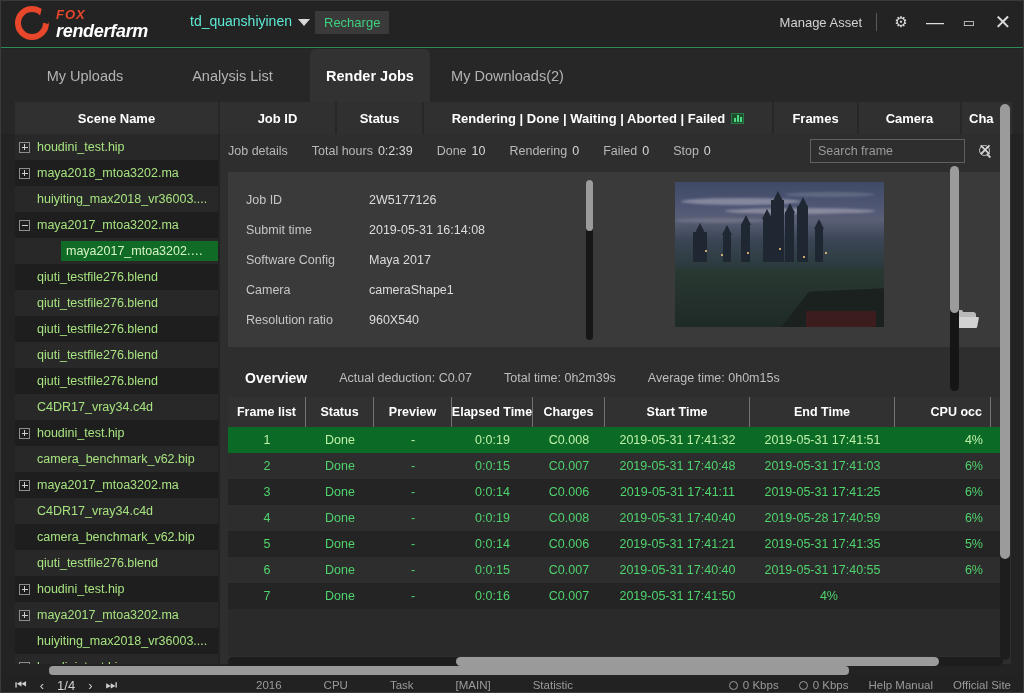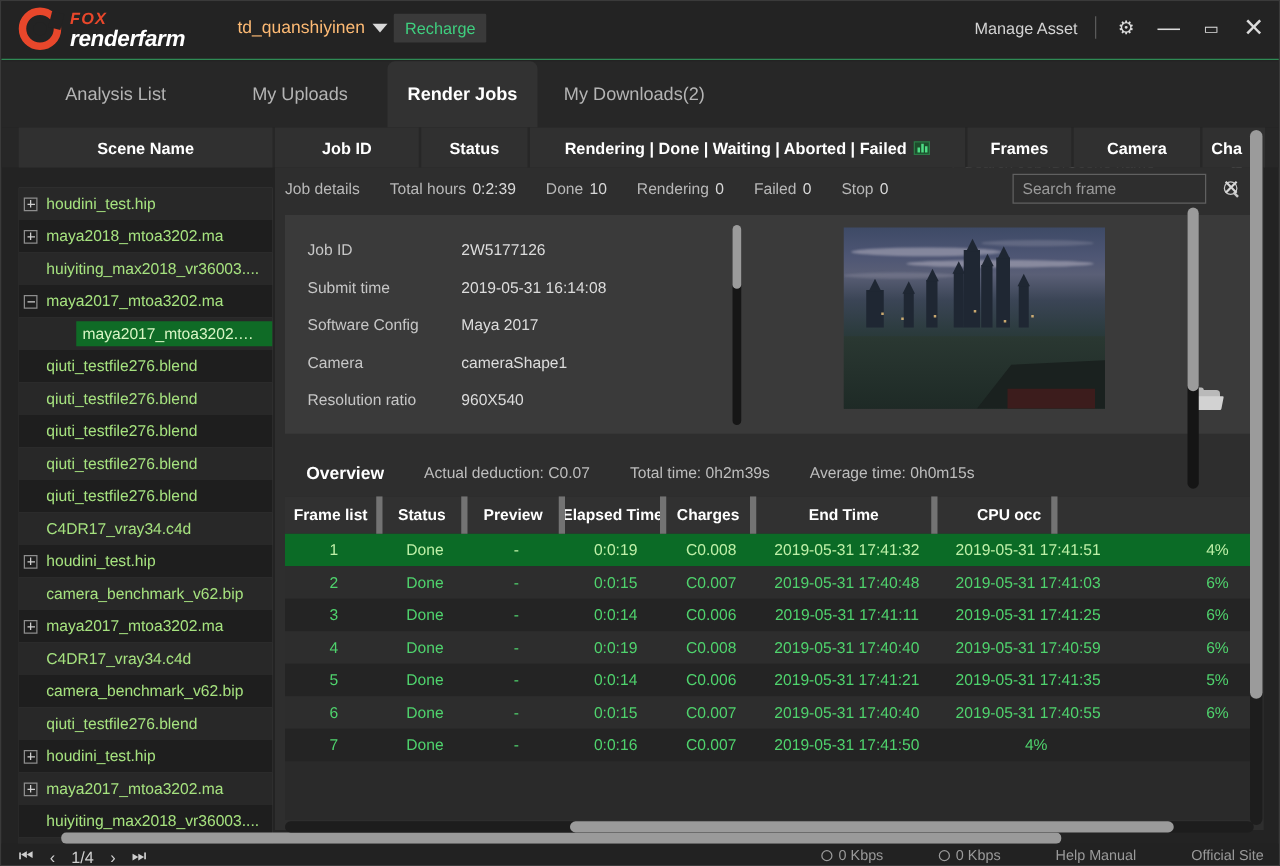--- a/index.html
+++ b/index.html
@@ -49,21 +49,21 @@
     color: #e8472b; letter-spacing: 1px; display: block;
   }
   .logo-rf {
     font-size: 18px; font-weight: bold; font-style: italic;
     color: #ffffff; letter-spacing: -0.3px; display: block; margin-top: 1px;
   }
   .user-wrap {
     position: absolute; left: 189px; top: 12px;
     display: flex; align-items: center; gap: 6px;
   }
-  .user-name { font-size: 14px; color: #fdba74; }
+  .user-name { font-size: 14px; color: #5eead4; }
   .chev {
     width: 0; height: 0; border-left: 6px solid transparent;
     border-right: 6px solid transparent; border-top: 7px solid #d8d8d8;
     margin-top: 2px;
   }
   .recharge-btn {
     position: absolute; left: 314px; top: 10px;
     background: #3a3a3a; color: #3fcf7f;
     font-size: 13px; padding: 4px 9px; border: none; cursor: pointer;
     border-radius: 1px;
@@ -153,23 +153,23 @@
   }
   .bar-ico i {
     position: absolute; bottom: 1px; width: 2px; background: #4ddc84; display:block;
   }
   .bar-ico i:nth-child(1) { left: 2px; height: 4px; }
   .bar-ico i:nth-child(2) { left: 5px; height: 7px; }
   .bar-ico i:nth-child(3) { left: 8px; height: 5px; }
 
   
   .scenelist {
-    position: absolute; left: 14px; top: 149px;
+    position: absolute; left: 14px; top: 133px;
     width: 203px; height: 530px;
-    background: #404040; overflow: hidden;
+    background: #f97316; overflow: hidden;
   }
   .scene-row {
     height: 26px; display: flex; align-items: center;
     padding-left: 4px; cursor: pointer; white-space: nowrap;
   }
   .scene-row.odd { background: #282828; }
   .scene-row.even { background: #1e1e1e; }
   .exp {
     width: 11px; height: 11px; flex: none; margin-right: 7px;
     border: 1px solid #8d8d8d; position: relative;
@@ -302,21 +302,21 @@
 
   
   .ftable {
     position: absolute; left: 8px; top: 263px; width: 775px; height: 259px;
     background: #2a2a2a; overflow: hidden;
   }
   .fhead { display: flex; height: 30px; background: #313131; }
   .fhead div {
     display: flex; align-items: center; justify-content: center;
     font-size: 12.5px; font-weight: bold; color: #ffffff;
-    border-right: 5px solid #737373; white-space: nowrap; overflow: hidden;
+    border-right: 1px solid #737373; white-space: nowrap; overflow: hidden;
   }
   .frow { display: flex; height: 26px; }
   .frow div {
     display: flex; align-items: center; justify-content: center;
     font-size: 12.5px; color: #4fd36d; white-space: nowrap; overflow: hidden;
   }
   .frow.sel { background: #0b6b26; }
   .frow.sel div { color: #bff0a8; }
   .frow.odd  { background: #242424; }
   .frow.even { background: #2d2d2d; }
@@ -363,21 +363,21 @@
     display: flex; align-items: center; gap: 13px;
     color: #cfcfcf; font-size: 13px;
   }
   .pager span { cursor: pointer; }
   .bstats {
     position: absolute; left: 255px; top: 4px;
     display: flex; gap: 42px; color: #9a9a9a; font-size: 11.5px;
   }
   .bright {
     position: absolute; right: 14px; top: 4px;
-    display: flex; gap: 44px; color: #9a9a9a; font-size: 11.5px;
+    display: flex; gap: 20px; color: #9a9a9a; font-size: 11.5px;
     align-items: center;
   }
   .dot-ico {
     display: inline-block; width: 9px; height: 9px; border-radius: 50%;
     border: 1.5px solid #9a9a9a; margin-right: 5px; vertical-align: -1px;
   }
 </style>
 </head>
 <body>
 
@@ -404,22 +404,22 @@
       <span class="tb-sep"></span>
       <span class="tb-ico">⚙</span>
       <span class="tb-ico min-ico">—</span>
       <span class="tb-ico max-ico">▭</span>
       <span class="tb-ico close-ico">✕</span>
     </div>
   </div>
 
   <div class="tabbar">
     <div class="tabs">
+      <div class="tab tab-w2">My Uploads</div>
       <div class="tab tab-w1">Analysis List</div>
-      <div class="tab tab-w2">My Uploads</div>
       <div class="tab tab-w3 active">Render Jobs</div>
       <div class="tab tab-w4">My Downloads(2)</div>
     </div>
     <div class="search-job">
       <input placeholder="Search Job ID/Scene name" style="">
       <span class="mag"></span>
     </div>
   </div>
 
   <div class="colhead">
@@ -617,20 +617,21 @@
       <span class="ov-item">Average time: 0h0m15s</span>
     </div>
 
     <div class="ftable">
       <div class="fhead">
           <div class="c1">Frame list</div>
           <div class="c2">Status</div>
           <div class="c3">Preview</div>
           <div class="c4">Elapsed Time</div>
           <div class="c5">Charges</div>
+          <div class="c6">Start Time</div>
           <div class="c7">End Time</div>
           <div class="c8">CPU occ</div>
         </div>
       <div class="fbody">
           <div class="frow sel">
             <div class="c1">1</div>
             <div class="c2">Done</div>
             <div class="c3">-</div>
             <div class="c4">0:0:19</div>
             <div class="c5">C0.008</div>
@@ -658,21 +659,21 @@
             <div class="c7">2019-05-31 17:41:25</div>
             <div class="c8">6%</div>
           </div>
           <div class="frow even">
             <div class="c1">4</div>
             <div class="c2">Done</div>
             <div class="c3">-</div>
             <div class="c4">0:0:19</div>
             <div class="c5">C0.008</div>
             <div class="c6">2019-05-31 17:40:40</div>
-            <div class="c7">2019-05-31 17:40:59</div>
+            <div class="c7">2019-05-28 17:40:59</div>
             <div class="c8">6%</div>
           </div>
           <div class="frow odd">
             <div class="c1">5</div>
             <div class="c2">Done</div>
             <div class="c3">-</div>
             <div class="c4">0:0:14</div>
             <div class="c5">C0.006</div>
             <div class="c6">2019-05-31 17:41:21</div>
             <div class="c7">2019-05-31 17:41:35</div>
@@ -712,20 +713,27 @@
   </div>
 
   <div class="bottombar">
     <div class="pager">
       <span>⏮</span>
       <span>‹</span>
       <span>1/4</span>
       <span>›</span>
       <span>⏭</span>
     </div>
+    <div class="bstats">
+        <span>2016</span>
+        <span>CPU</span>
+        <span>Task</span>
+        <span>[MAIN]</span>
+        <span>Statistic</span>
+      </div>
     <div class="bright">
         <span><span class="dot-ico"></span>0 Kbps</span>
         <span><span class="dot-ico"></span>0 Kbps</span>
         <span>Help Manual</span>
         <span>Official Site</span>
       </div>
   </div>
 
 </div>
 

